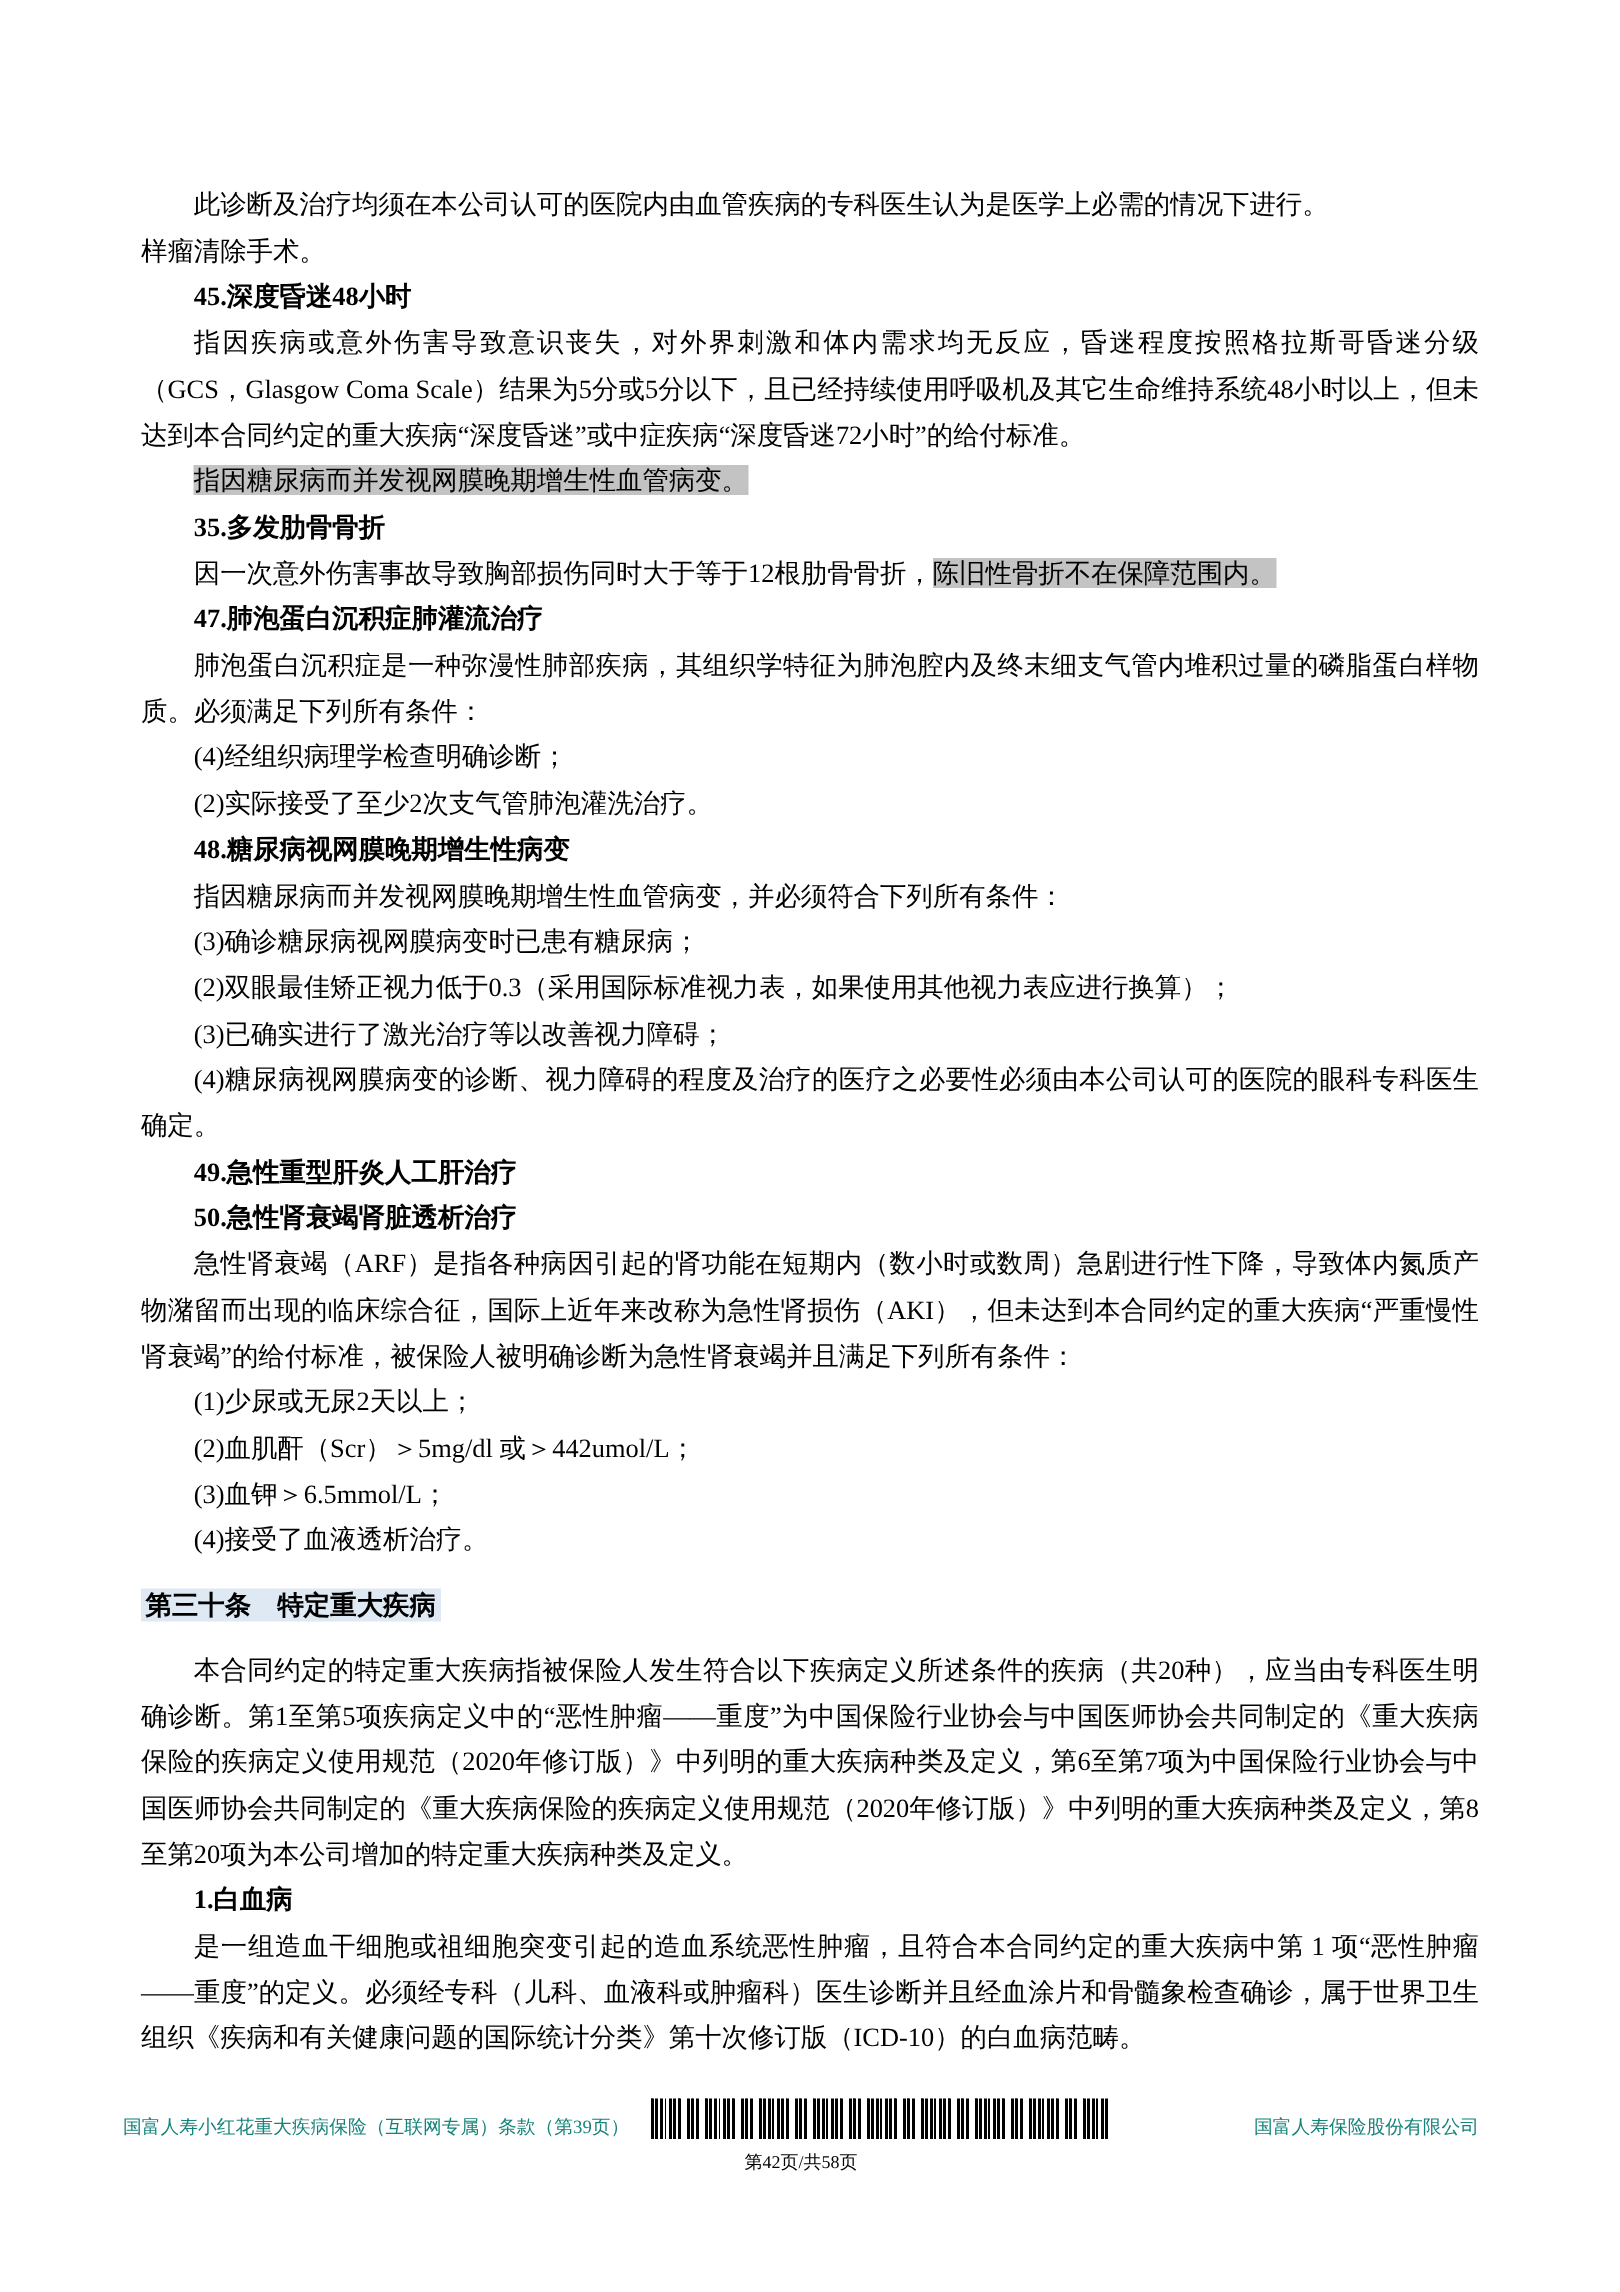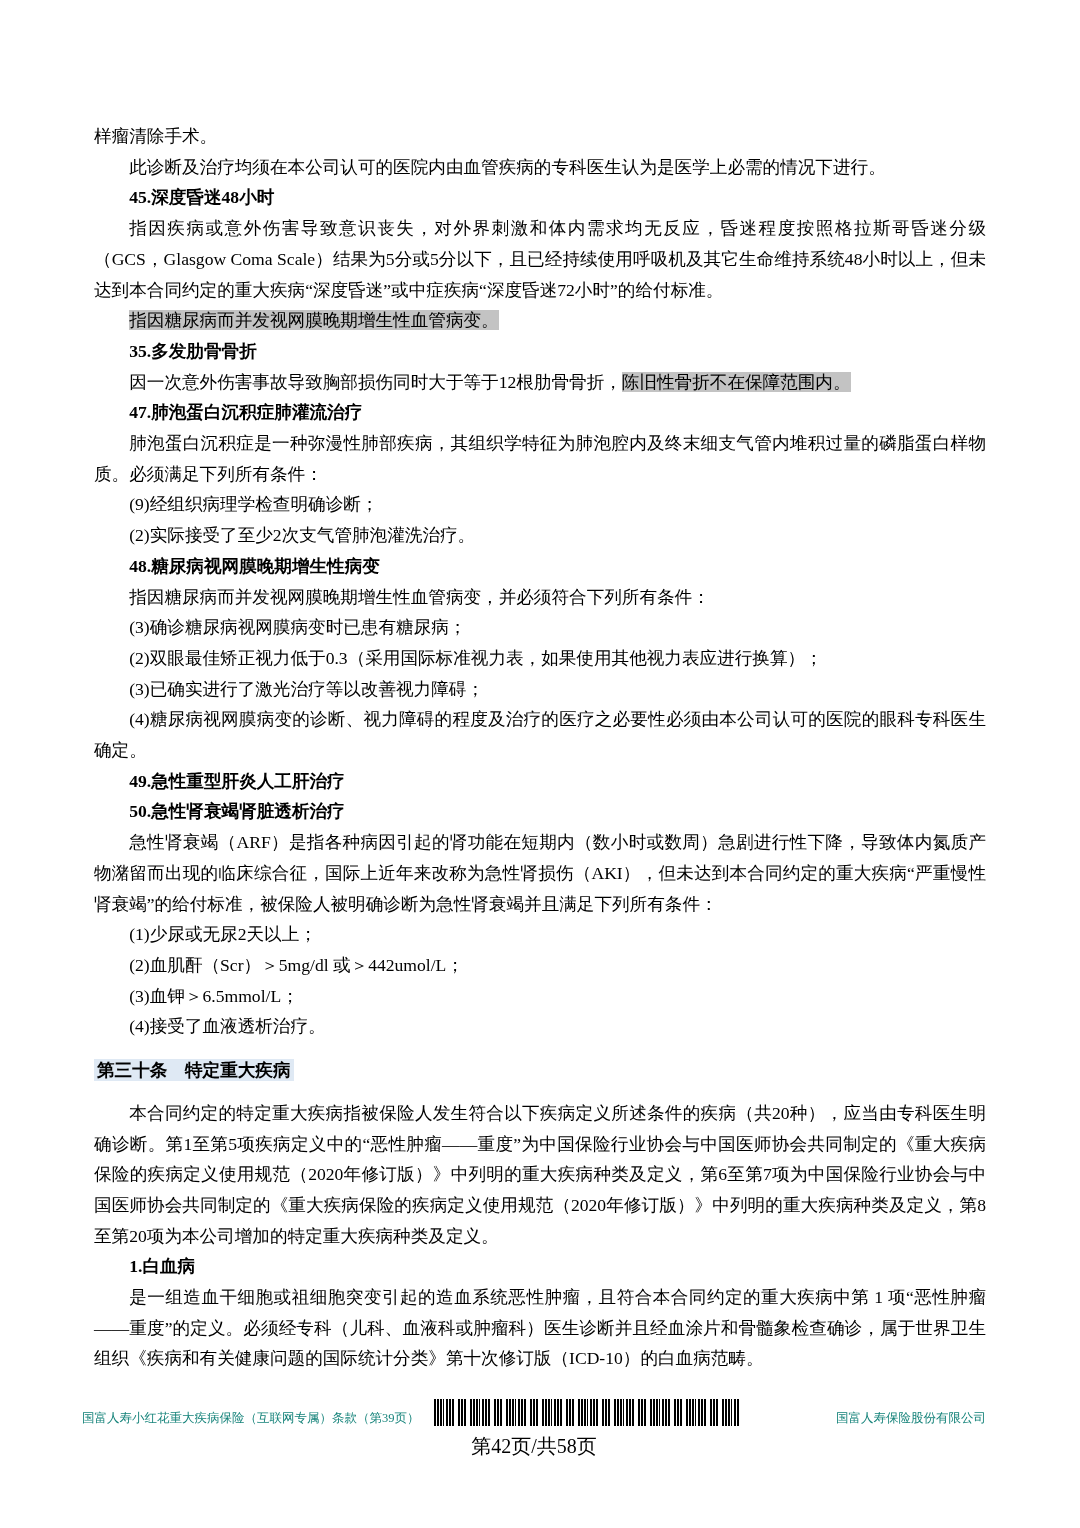--- a/index.html
+++ b/index.html
@@ -45,41 +45,41 @@
     width: 306px; height: 27px;
     margin: 0 14px;
     background-color: #fff;
     background-image:
       repeating-linear-gradient(90deg, #000 0 2px, transparent 2px 6px),
       repeating-linear-gradient(90deg, transparent 0 3px, #000 3px 5px, transparent 5px 12px),
       repeating-linear-gradient(90deg, #000 0 1px, transparent 1px 9px);
   }
   .page-number {
     text-align: center;
-    font-size: 20px;
+    font-size: 12px;
     margin-top: 7px;
     color: #000;
   }
 </style>
 </head>
 <body>
 
 <div class="page">
 
   <div class="content" id="doc-body">
+      <p class="blk para"><span>此诊断及治疗均须在本公司认可的医院内由血管疾病的专科医生认为是医学上必需的情况下进行。</span></p>
       <p class="blk cont"><span>样瘤清除手术。</span></p>
-      <p class="blk para"><span>此诊断及治疗均须在本公司认可的医院内由血管疾病的专科医生认为是医学上必需的情况下进行。</span></p>
       <p class="blk hnum"><span>45.深度昏迷48小时</span></p>
       <p class="blk para"><span>指因疾病或意外伤害导致意识丧失，对外界刺激和体内需求均无反应，昏迷程度按照格拉斯哥昏迷分级（GCS，Glasgow Coma Scale）结果为5分或5分以下，且已经持续使用呼吸机及其它生命维持系统48小时以上，但未达到本合同约定的重大疾病“深度昏迷”或中症疾病“深度昏迷72小时”的给付标准。</span></p>
       <p class="blk para"><span class="hl">指因糖尿病而并发视网膜晚期增生性血管病变。</span></p>
       <p class="blk hnum"><span>35.多发肋骨骨折</span></p>
       <p class="blk para"><span>因一次意外伤害事故导致胸部损伤同时大于等于12根肋骨骨折，</span><span class="hl">陈旧性骨折不在保障范围内。</span></p>
       <p class="blk hnum"><span>47.肺泡蛋白沉积症肺灌流治疗</span></p>
       <p class="blk para"><span>肺泡蛋白沉积症是一种弥漫性肺部疾病，其组织学特征为肺泡腔内及终末细支气管内堆积过量的磷脂蛋白样物质。必须满足下列所有条件：</span></p>
-      <p class="blk para"><span>(9)经组织病理学检查明确诊断；</span></p>
+      <p class="blk para"><span>(4)经组织病理学检查明确诊断；</span></p>
       <p class="blk para"><span>(2)实际接受了至少2次支气管肺泡灌洗治疗。</span></p>
       <p class="blk hnum"><span>48.糖尿病视网膜晚期增生性病变</span></p>
       <p class="blk para"><span>指因糖尿病而并发视网膜晚期增生性血管病变，并必须符合下列所有条件：</span></p>
       <p class="blk para"><span>(3)确诊糖尿病视网膜病变时已患有糖尿病；</span></p>
       <p class="blk para"><span>(2)双眼最佳矫正视力低于0.3（采用国际标准视力表，如果使用其他视力表应进行换算）；</span></p>
       <p class="blk para"><span>(3)已确实进行了激光治疗等以改善视力障碍；</span></p>
       <p class="blk para"><span>(4)糖尿病视网膜病变的诊断、视力障碍的程度及治疗的医疗之必要性必须由本公司认可的医院的眼科专科医生确定。</span></p>
       <p class="blk hnum"><span>49.急性重型肝炎人工肝治疗</span></p>
       <p class="blk hnum"><span>50.急性肾衰竭肾脏透析治疗</span></p>
       <p class="blk para"><span>急性肾衰竭（ARF）是指各种病因引起的肾功能在短期内（数小时或数周）急剧进行性下降，导致体内氮质产物潴留而出现的临床综合征，国际上近年来改称为急性肾损伤（AKI），但未达到本合同约定的重大疾病“严重慢性肾衰竭”的给付标准，被保险人被明确诊断为急性肾衰竭并且满足下列所有条件：</span></p>

